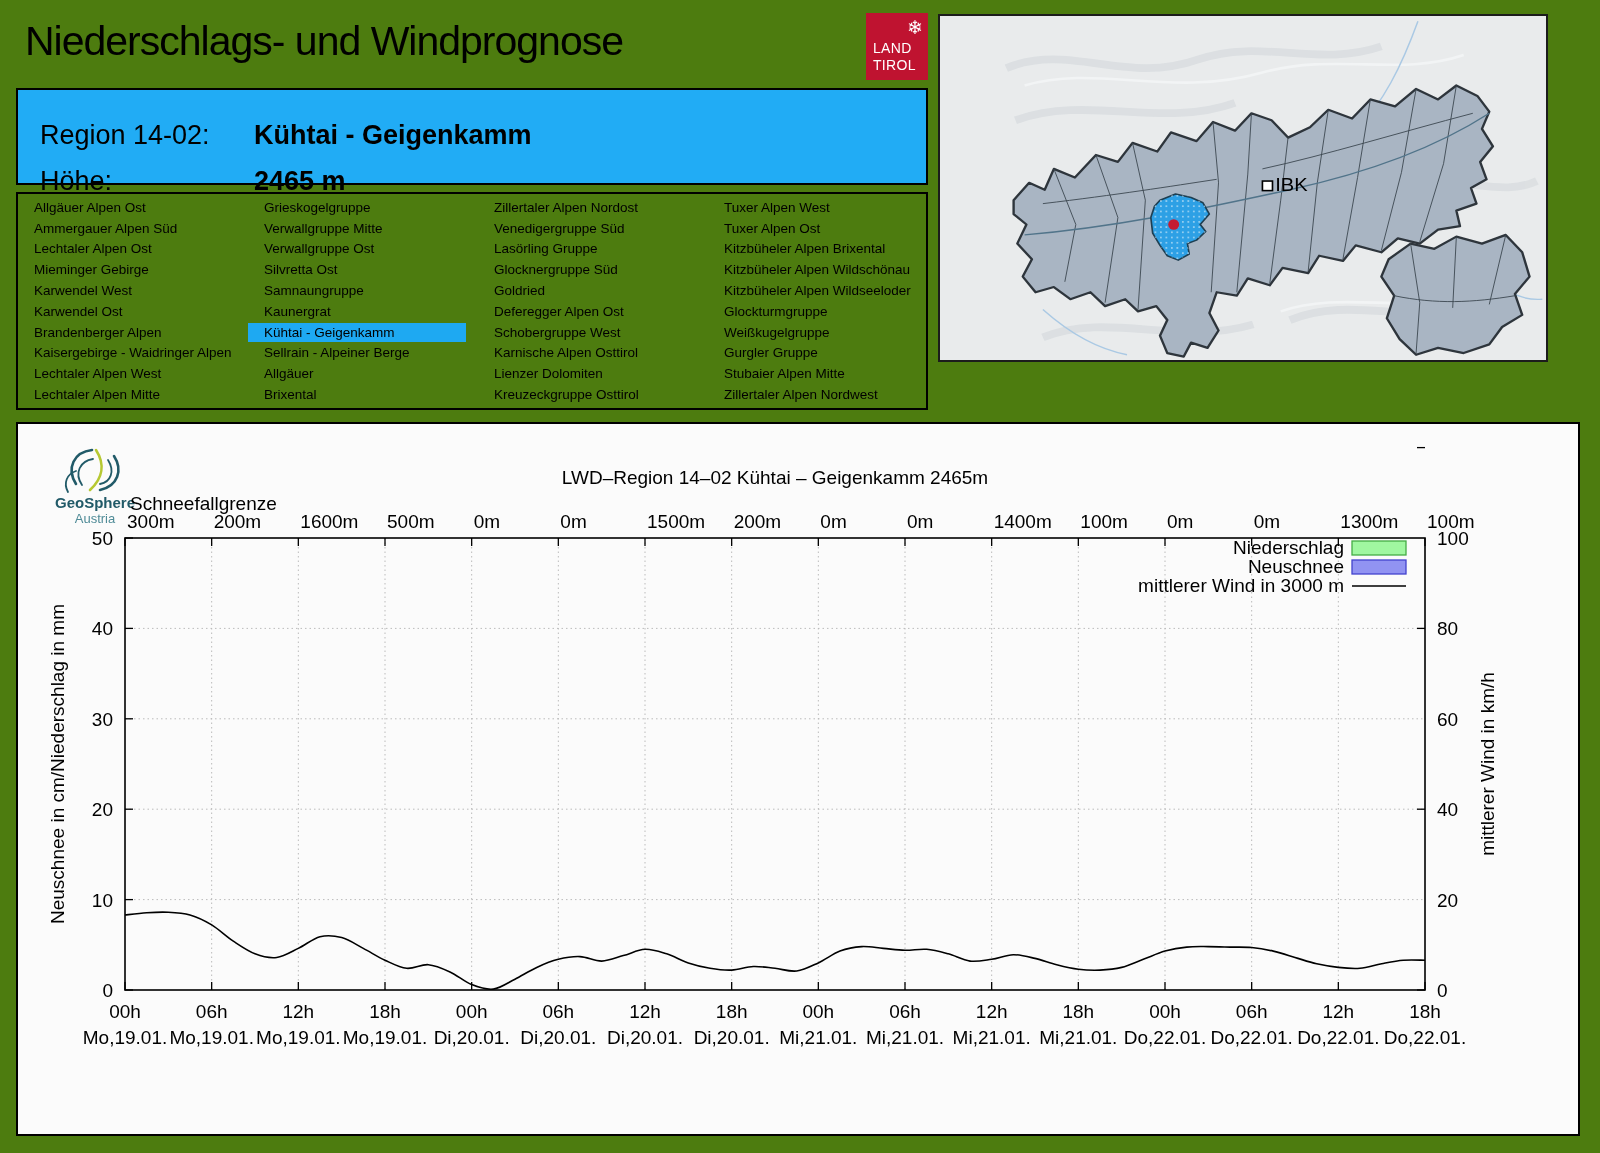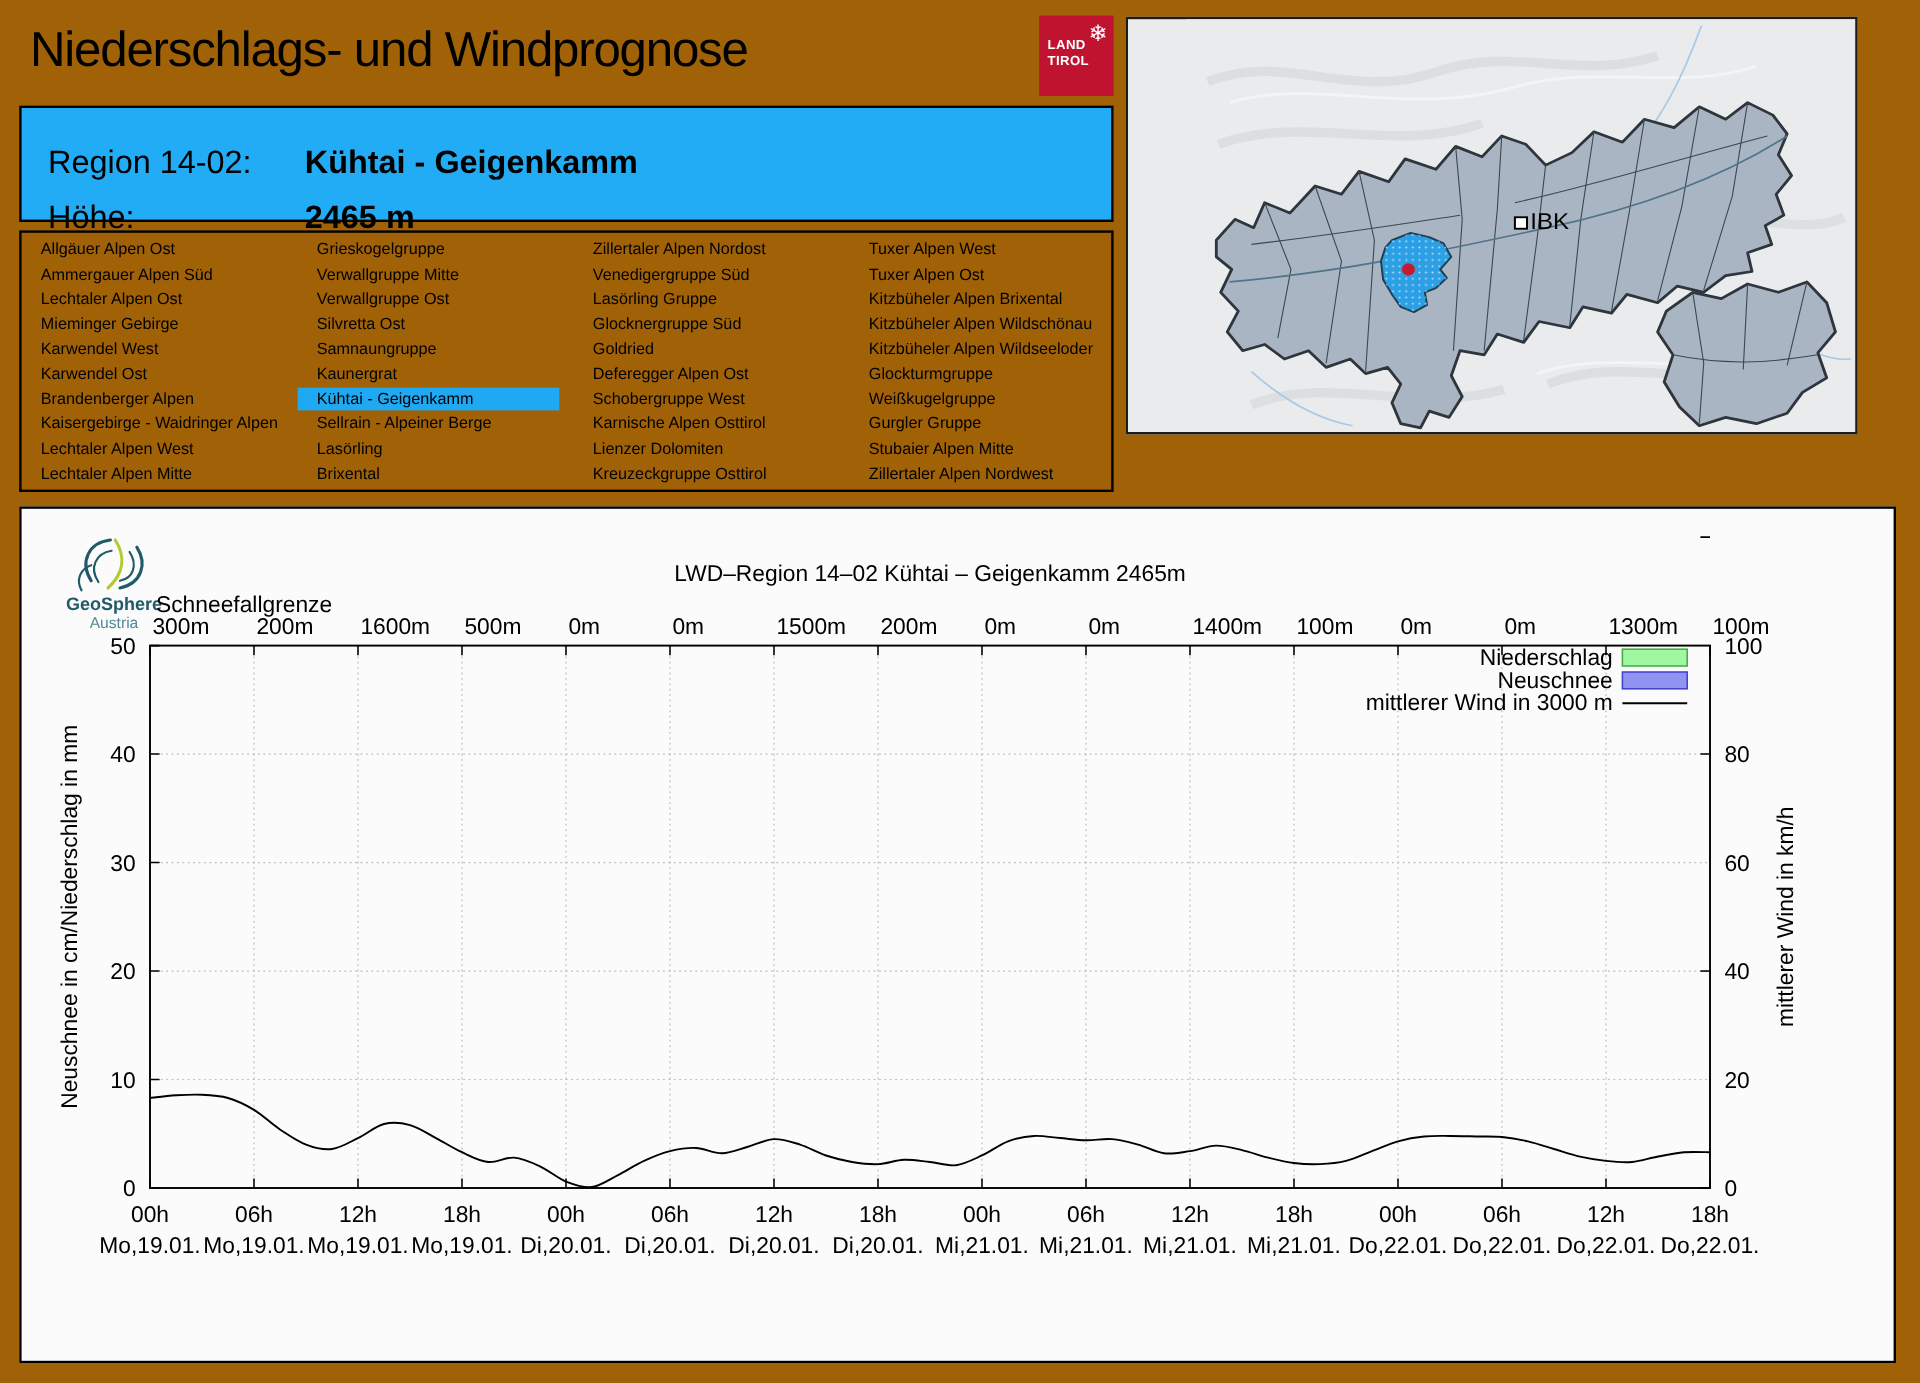--- a/index.html
+++ b/index.html
@@ -1,23 +1,23 @@
 <!DOCTYPE html>
 <html><head>
 <meta charset="utf-8">
 <style>
   html,body{margin:0;padding:0;background:#fff;}
   body{font-family:"Liberation Sans", sans-serif;color:#000;}
-  #page{position:relative;width:1600px;height:1153px;background:#a16207;overflow:hidden;}
+  #page{position:relative;width:1600px;height:1153px;background:#4d7c0f;overflow:hidden;}
 
   
   #main-title{position:absolute;left:25px;top:18px;font-size:41px;letter-spacing:-1px;color:#000;}
   #tirol-logo{position:absolute;left:866px;top:13px;width:62px;height:67px;background:#bf1330;}
   #tirol-logo .eagle{position:absolute;top:3px;right:5px;font-size:19px;color:#fff;}
-  #tirol-logo .lines{position:absolute;left:7px;bottom:22px;color:#fff;font-size:11px;font-weight:bold;line-height:1.2;letter-spacing:.3px;}
+  #tirol-logo .lines{position:absolute;left:7px;bottom:6px;color:#fff;font-size:14px;font-weight:normal;line-height:1.2;letter-spacing:.3px;}
 
   
   #region-header{position:absolute;left:16px;top:88px;width:912px;height:97px;background:#21acf5;border:2px solid #000;box-sizing:border-box;}
   #region-header .row{position:absolute;left:22px;display:flex;}
   #region-header .row.r1{top:30px;}
   #region-header .row.r2{top:54px;margin-top:22px;}
   #region-header .lbl{width:214px;font-size:27px;}
   #region-header .val{font-size:27px;font-weight:bold;}
 
   
@@ -79,21 +79,21 @@
       </div>
       <div class="col">
         <div class="cell">Grieskogelgruppe</div>
         <div class="cell">Verwallgruppe Mitte</div>
         <div class="cell">Verwallgruppe Ost</div>
         <div class="cell">Silvretta Ost</div>
         <div class="cell">Samnaungruppe</div>
         <div class="cell">Kaunergrat</div>
         <div class="cell sel">Kühtai - Geigenkamm</div>
         <div class="cell">Sellrain - Alpeiner Berge</div>
-        <div class="cell">Lasörling</div>
+        <div class="cell">Allgäuer</div>
         <div class="cell">Brixental</div>
       </div>
       <div class="col">
         <div class="cell">Zillertaler Alpen Nordost</div>
         <div class="cell">Venedigergruppe Süd</div>
         <div class="cell">Lasörling Gruppe</div>
         <div class="cell">Glocknergruppe Süd</div>
         <div class="cell">Goldried</div>
         <div class="cell">Deferegger Alpen Ost</div>
         <div class="cell">Schobergruppe West</div>

